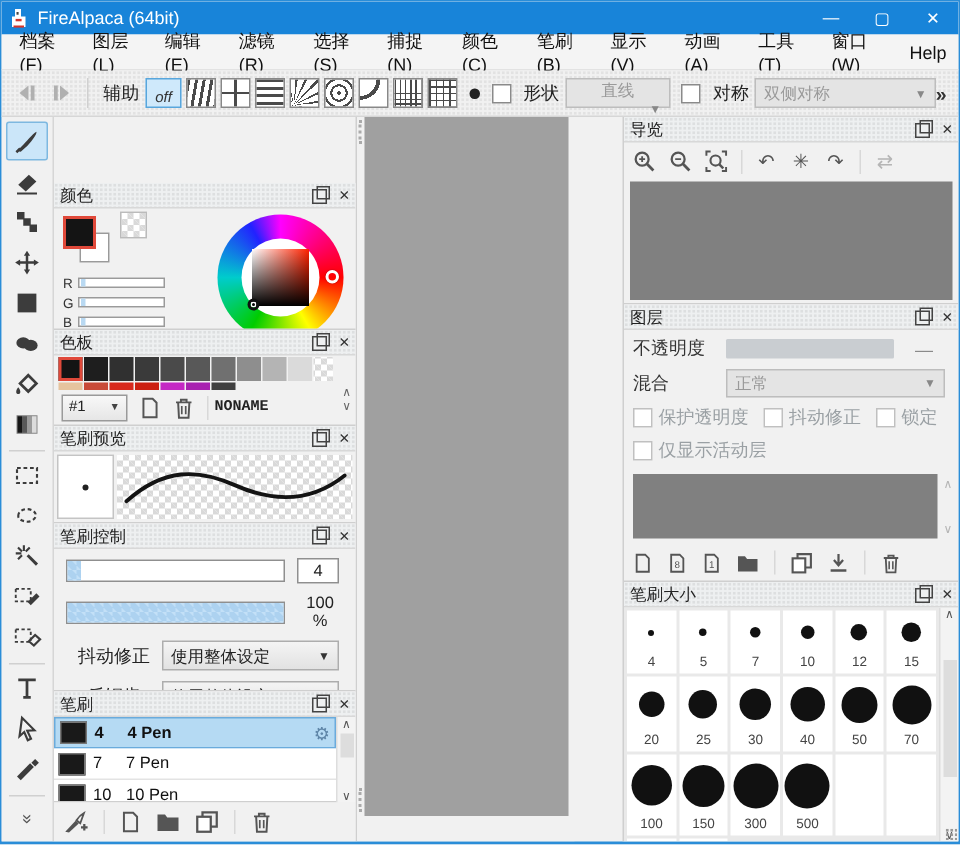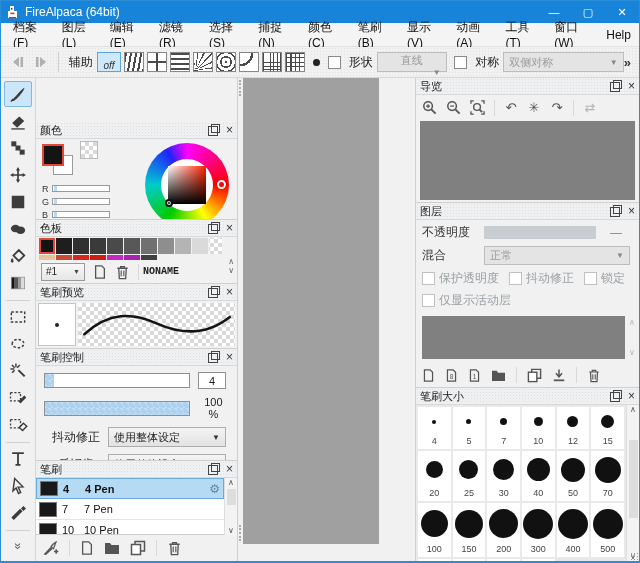--- a/index.html
+++ b/index.html
@@ -789,30 +789,22 @@
               </div>
               <div class="bs-cell">
                 <span class="bs-circle" style="width:27px;height:27px;"></span>
                 <span class="bs-label">100</span>
               </div>
               <div class="bs-cell">
                 <span class="bs-circle" style="width:28px;height:28px;"></span>
                 <span class="bs-label">150</span>
               </div>
               <div class="bs-cell">
-                <span class="bs-circle" style="width:29px;height:29px;"></span>
-                <span class="bs-label">200</span>
-              </div>
-              <div class="bs-cell">
                 <span class="bs-circle" style="width:30px;height:30px;"></span>
                 <span class="bs-label">300</span>
-              </div>
-              <div class="bs-cell">
-                <span class="bs-circle" style="width:30px;height:30px;"></span>
-                <span class="bs-label">400</span>
               </div>
               <div class="bs-cell">
                 <span class="bs-circle" style="width:30px;height:30px;"></span>
                 <span class="bs-label">500</span>
               </div>
               <div class="bs-cell"></div>
               <div class="bs-cell"></div>
               <div class="bs-cell"></div>
               <div class="bs-cell"></div>
             </div>

